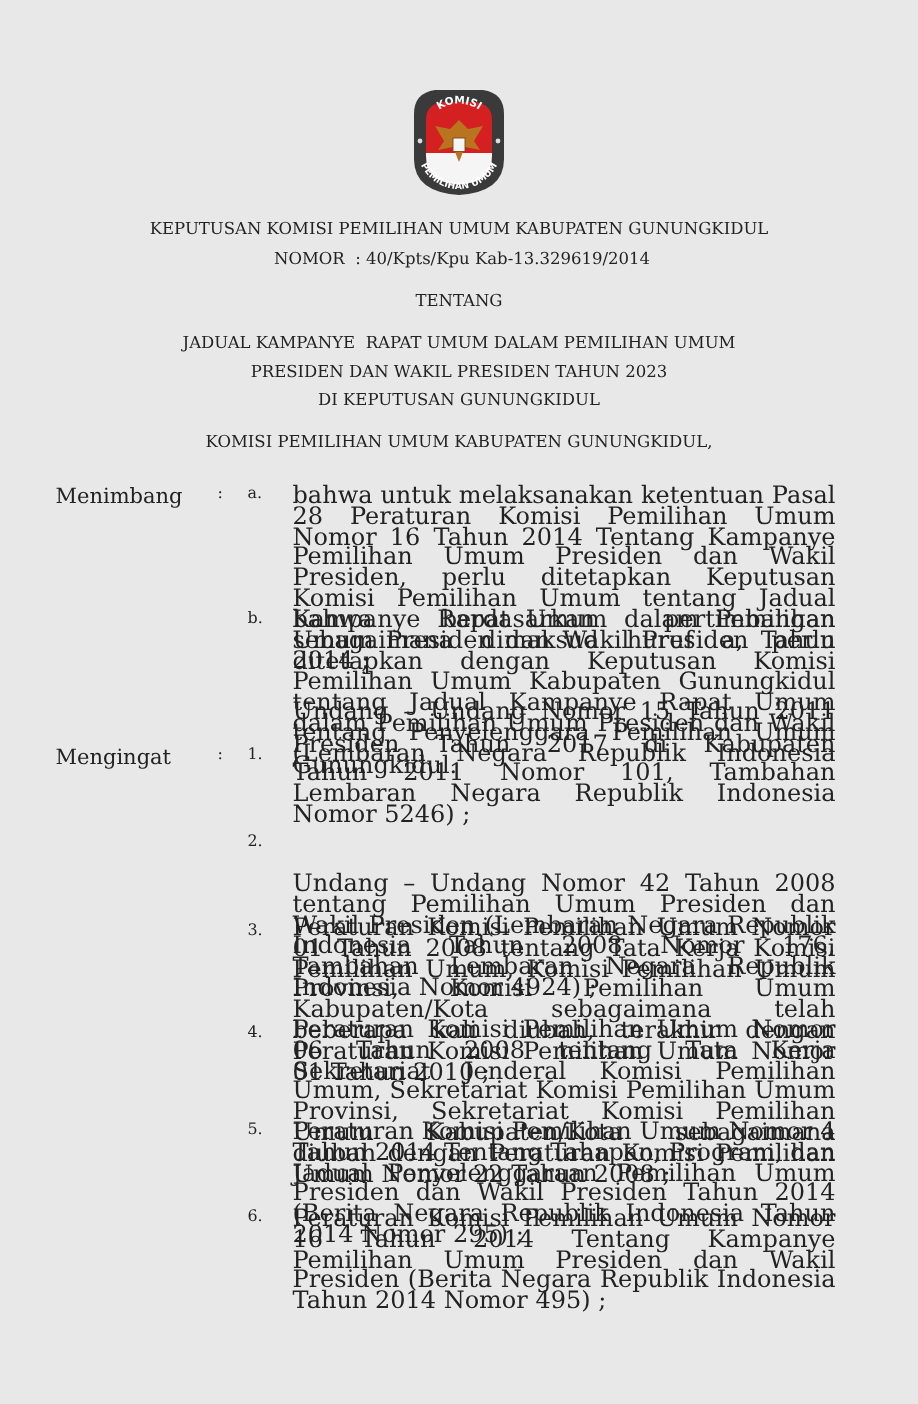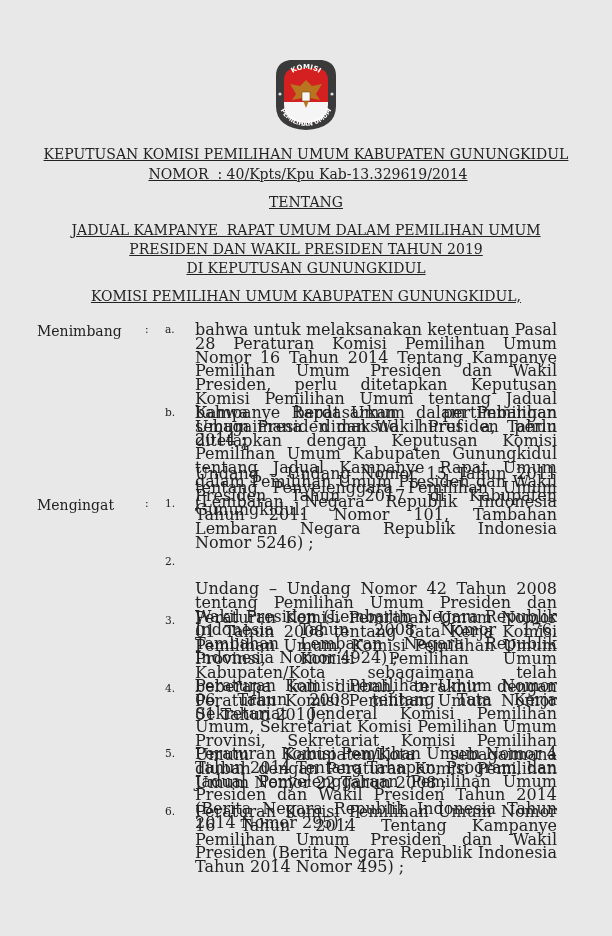--- a/index.html
+++ b/index.html
@@ -3,21 +3,21 @@
 <meta charset="utf-8">
 <style>
   html, body { margin:0; padding:0; }
   body {
     width:612px; height:936px; background:#e8e8e8; position:relative; overflow:hidden;
     font-family:"DejaVu Serif", "Liberation Serif", serif; color:#222;
   }
   .logo { position:absolute; left:266px; top:54px; width:80px; height:80px; }
   .center-line {
     position:absolute; left:0; width:612px; text-align:center;
-    font-size:14px; letter-spacing:0; white-space:pre;text-decoration:underline;
+    font-size:11px; letter-spacing:0; white-space:pre;
   }
   .label { position:absolute; left:37px; font-size:14px; }
   .colon { position:absolute; left:145px; font-size:10.6px; }
   .marker { position:absolute; left:165px; font-size:10.6px; }
   .para {
     position:absolute; left:195px; width:362px; font-size:16px; line-height:13.8px;
     text-align:justify; text-align-last:left;
   }
 </style>
 </head>
@@ -42,21 +42,21 @@
     <text font-family="DejaVu Sans, sans-serif" font-size="6.2" fill="#fff" font-weight="bold">
       <textPath href="#arcBot" startOffset="50%" text-anchor="middle">PEMILIHAN UMUM</textPath>
     </text>
   </svg>
 </div>
 
 <div class="center-line" style="top:146px;">KEPUTUSAN KOMISI PEMILIHAN UMUM KABUPATEN GUNUNGKIDUL</div>
 <div class="center-line" style="top:166px; padding-left:2px;">NOMOR  : 40/Kpts/Kpu Kab-13.329619/2014</div>
 <div class="center-line" style="top:194px;">TENTANG</div>
 <div class="center-line" style="top:222px;">JADUAL KAMPANYE  RAPAT UMUM DALAM PEMILIHAN UMUM</div>
-<div class="center-line" style="top:241px;">PRESIDEN DAN WAKIL PRESIDEN TAHUN 2019</div>
+<div class="center-line" style="top:241px;">PRESIDEN DAN WAKIL PRESIDEN TAHUN 2023</div>
 <div class="center-line" style="top:260px;">DI KEPUTUSAN GUNUNGKIDUL</div>
 <div class="center-line" style="top:288px;">KOMISI PEMILIHAN UMUM KABUPATEN GUNUNGKIDUL,</div>
 
 <div>
   <div class="label" style="top:323px;">Menimbang</div>
   <div class="colon" style="top:323px;">:</div>
 
   <div class="marker" style="top:323px;">a.</div>
   <div class="para" style="top:323px;">bahwa untuk melaksanakan ketentuan Pasal 28 Peraturan Komisi Pemilihan Umum Nomor 16 Tahun 2014 Tentang Kampanye Pemilihan Umum Presiden dan Wakil Presiden, perlu ditetapkan Keputusan Komisi Pemilihan Umum tentang Jadual Kampanye Rapat Umum dalam Pemilihan Umum Presiden dan Wakil Presiden Tahun 2014 ;</div>
 

